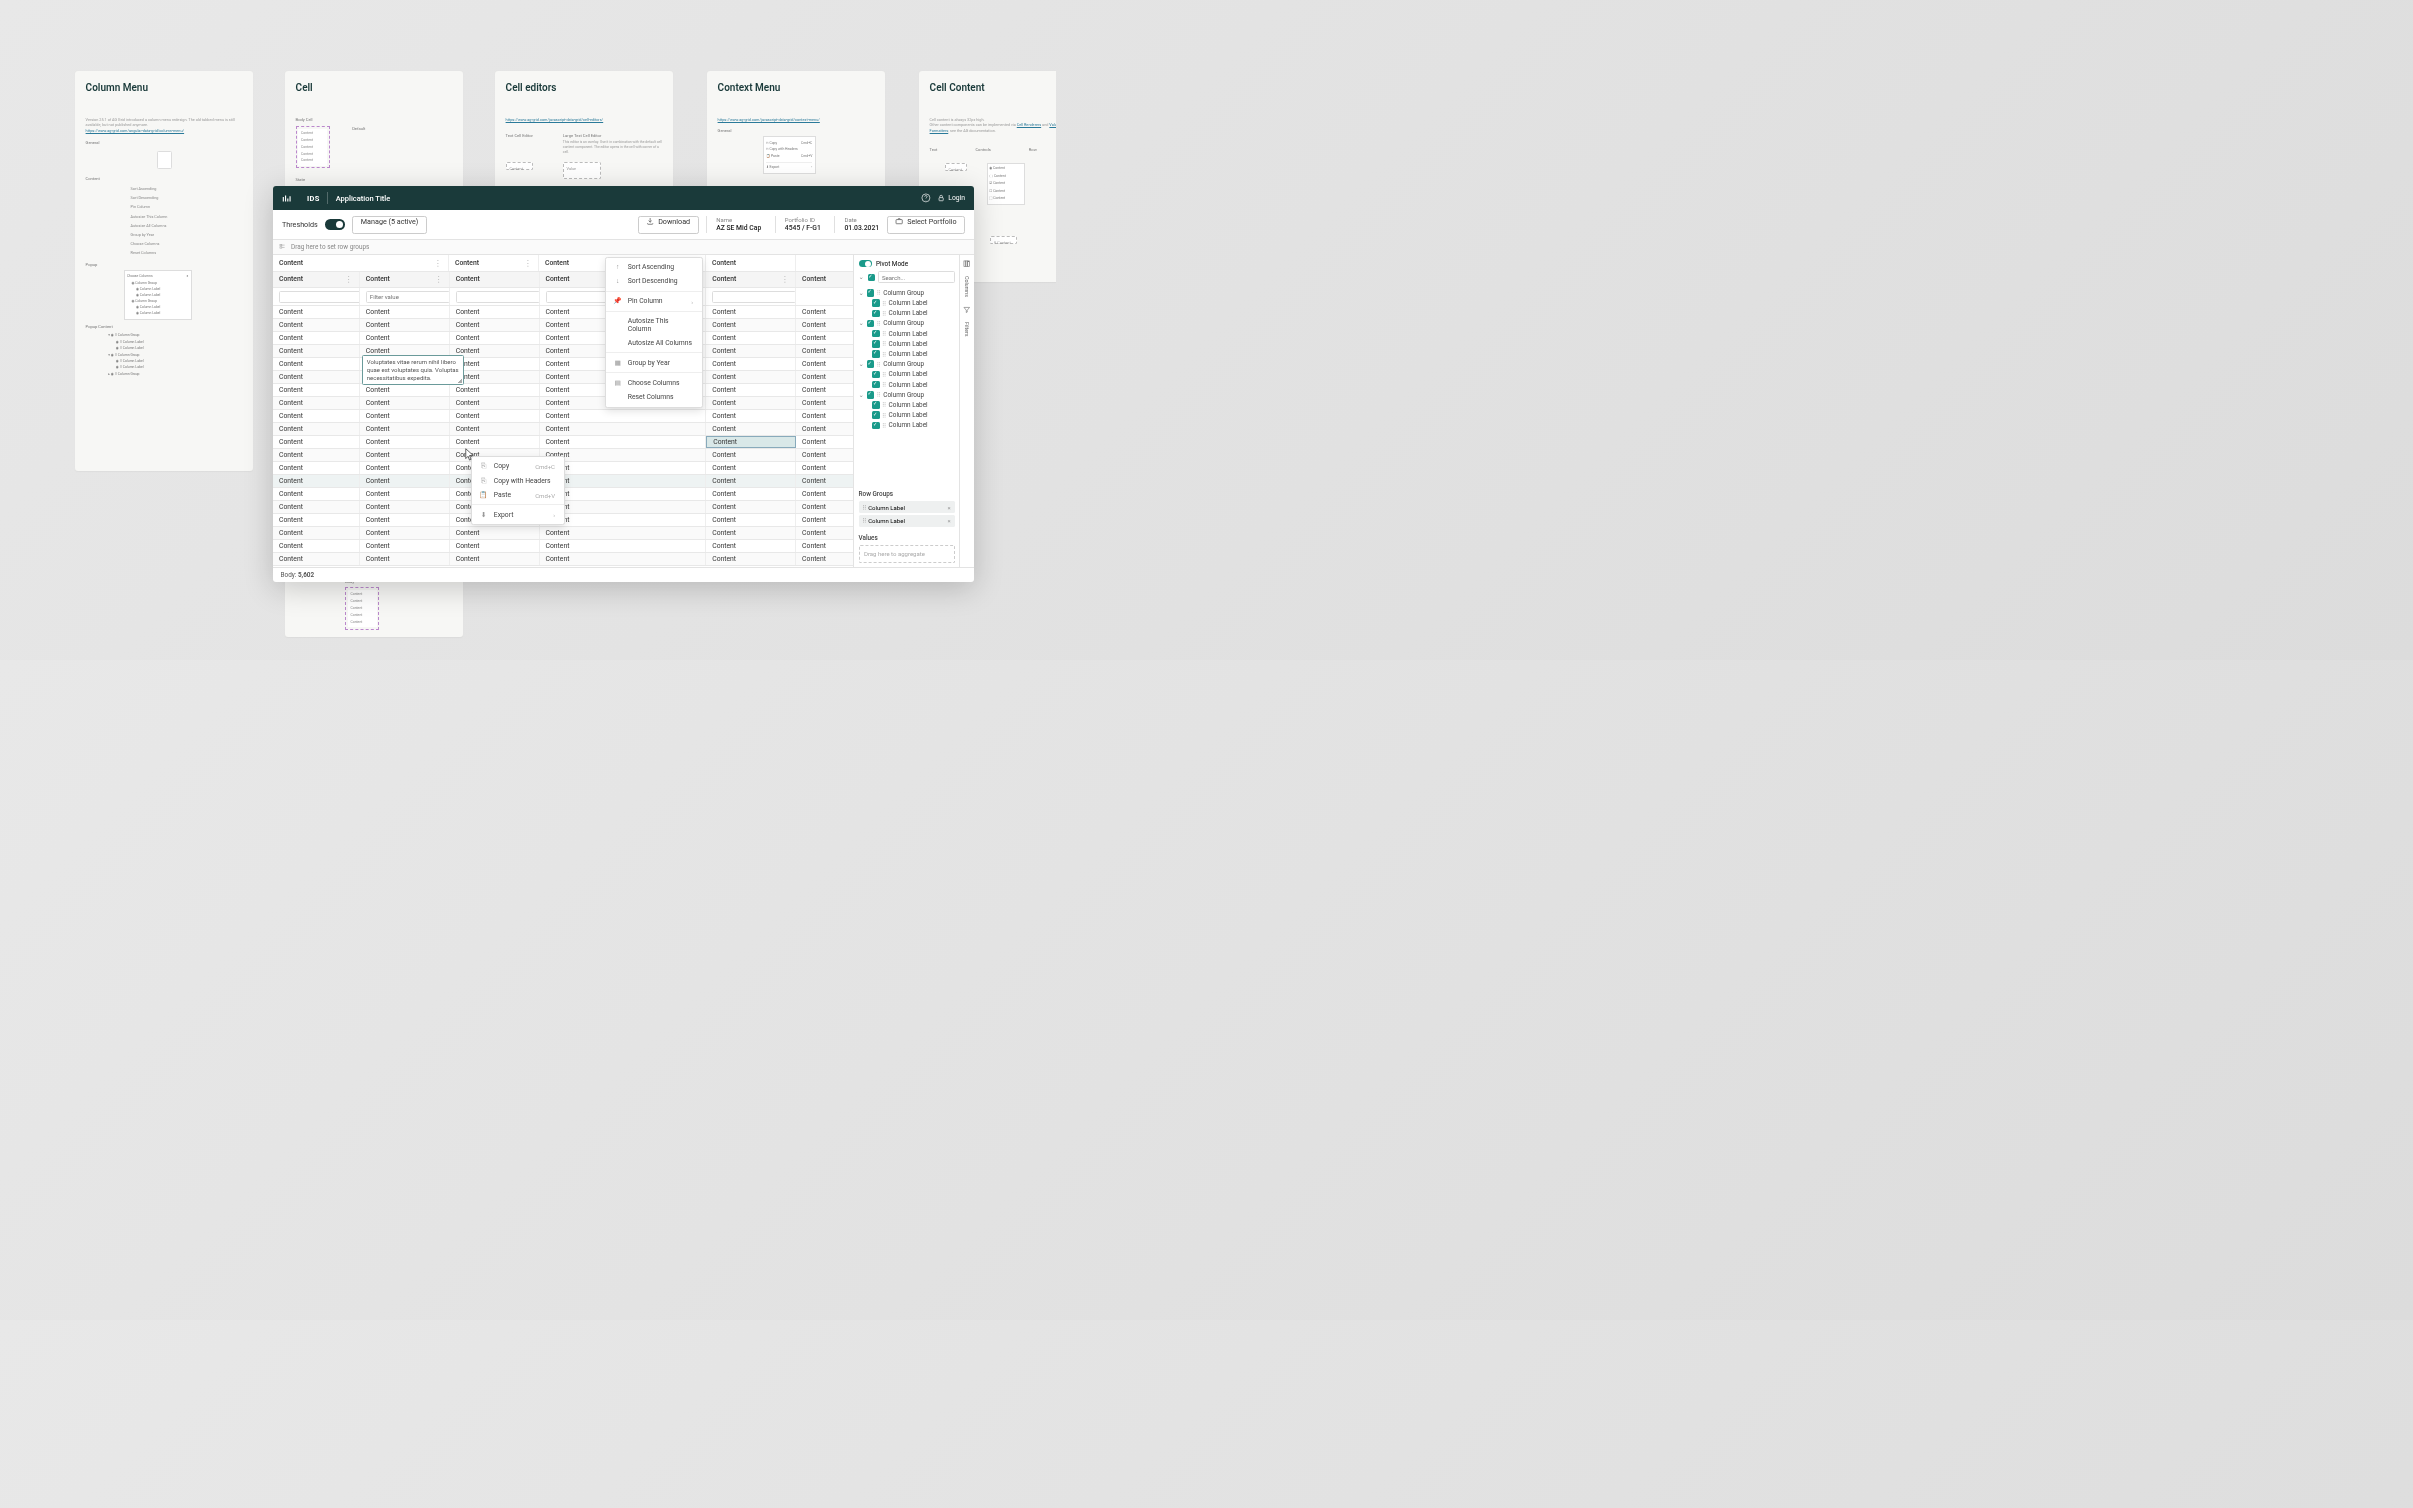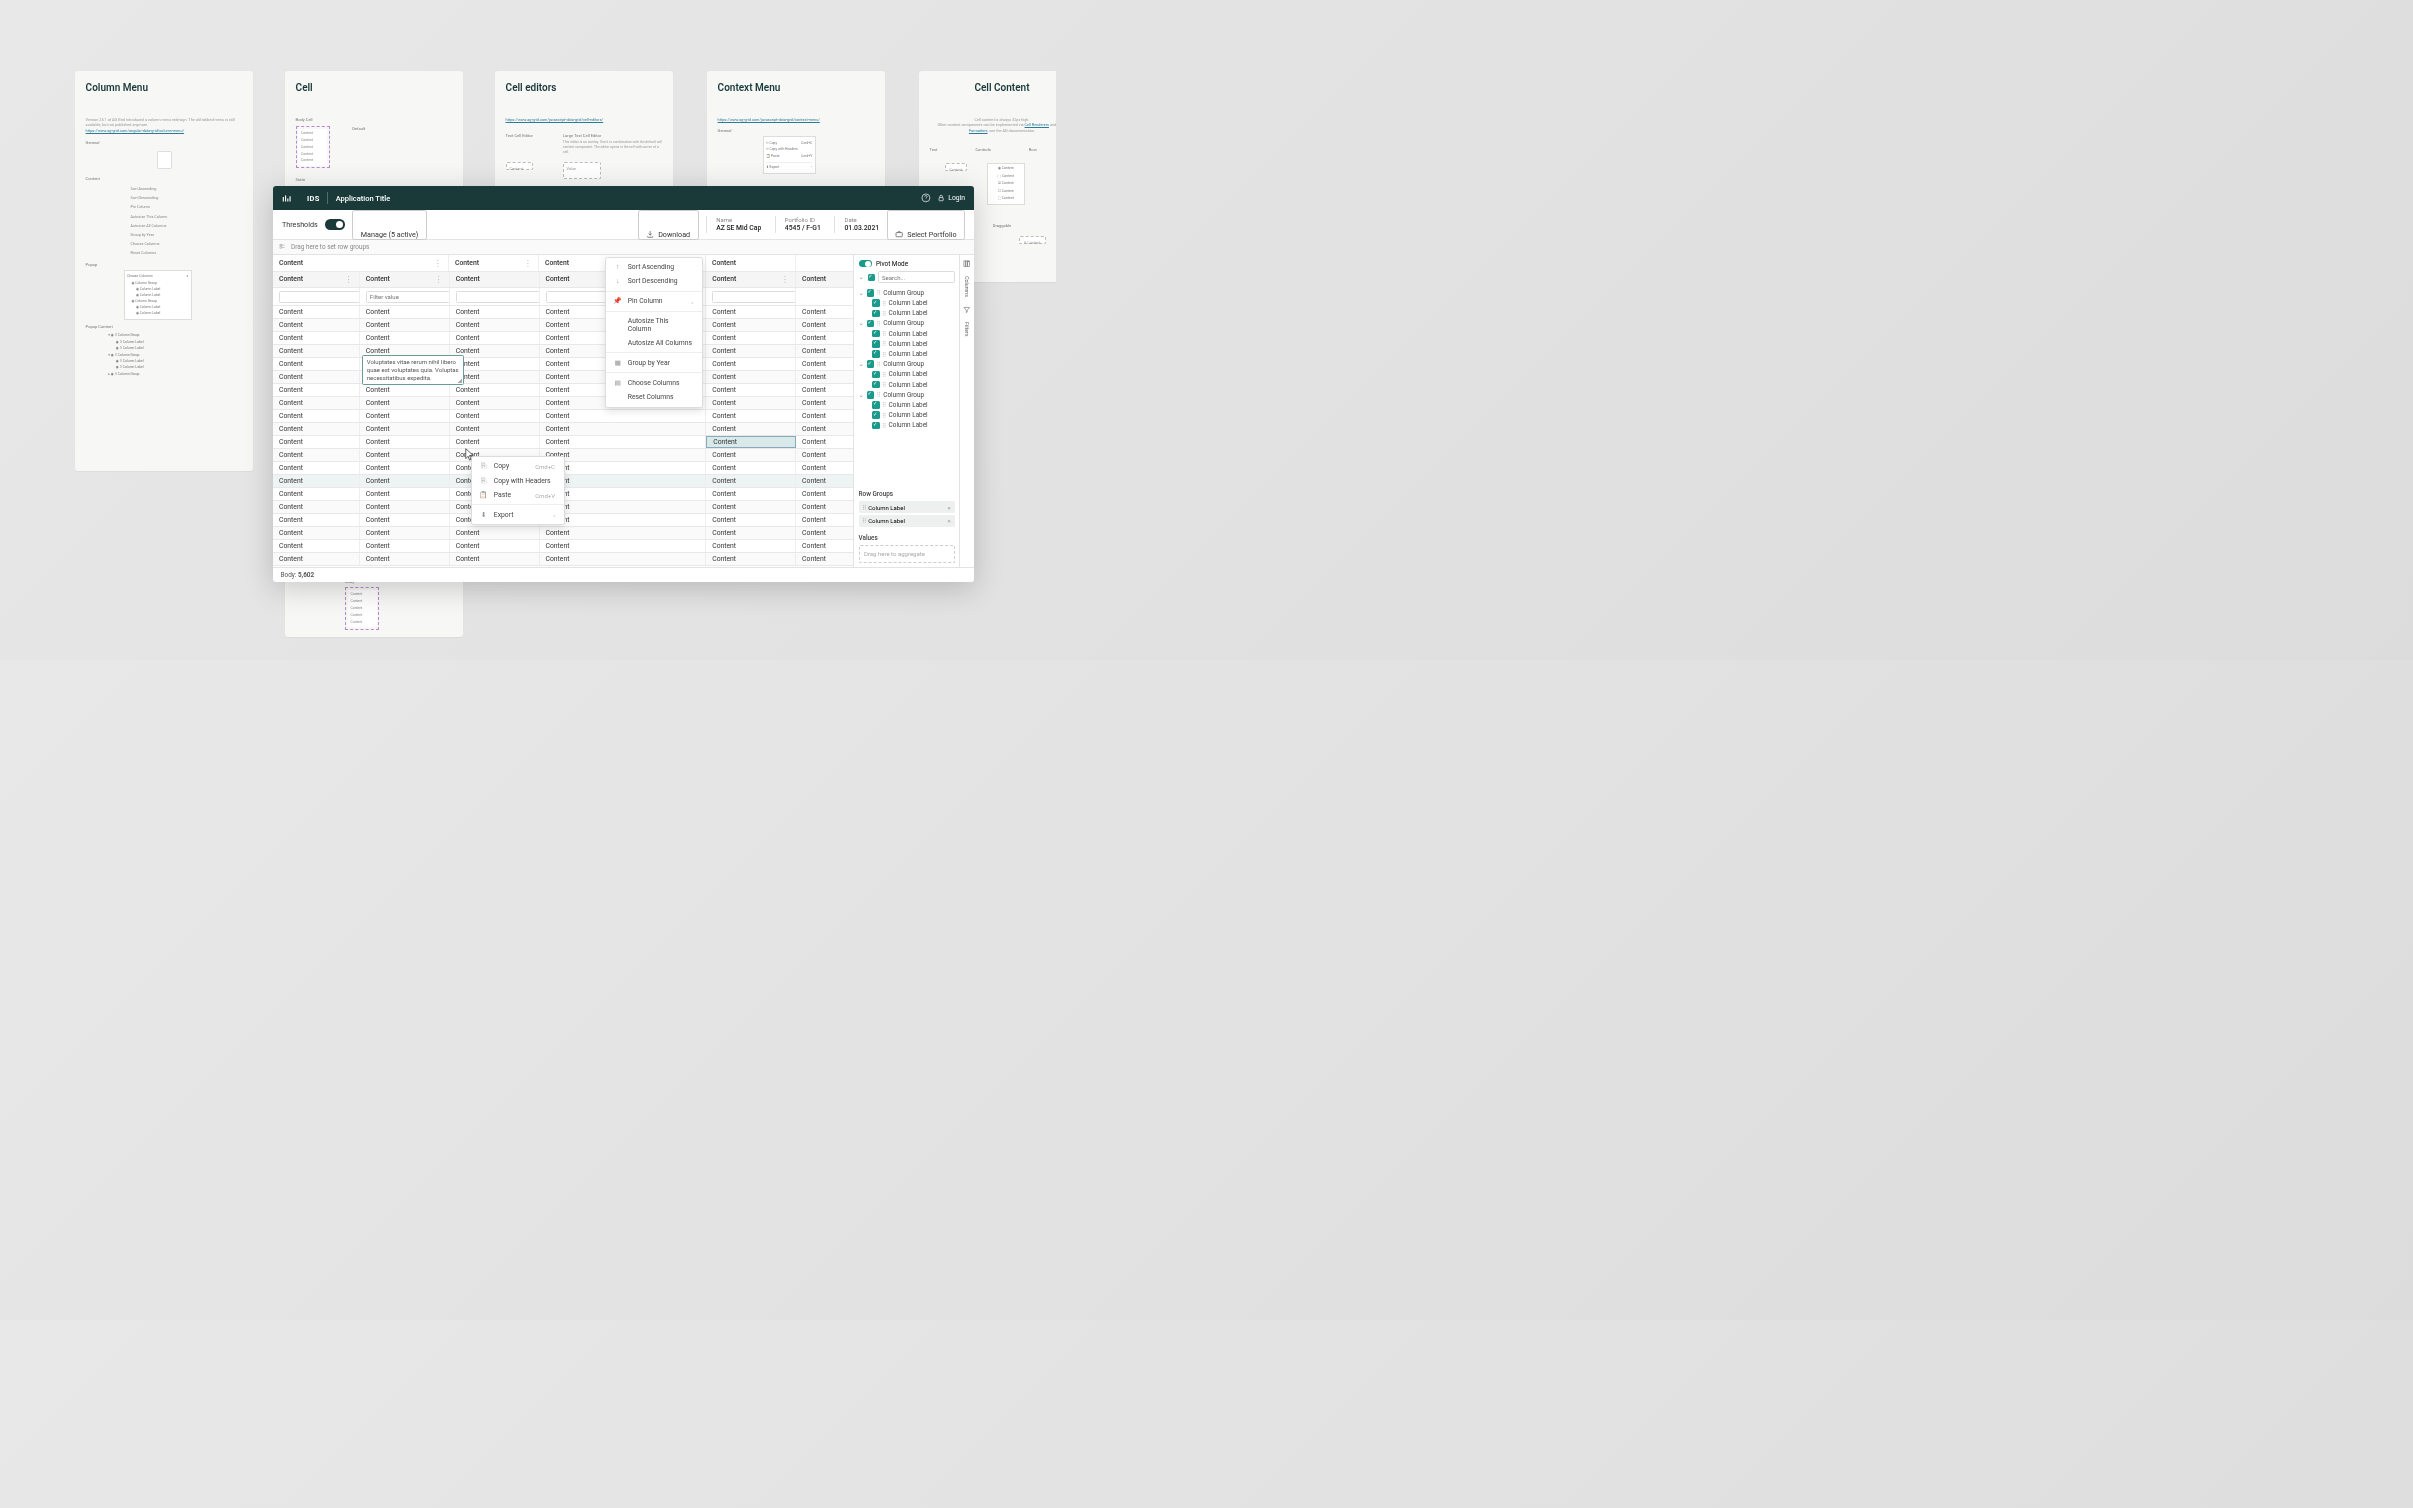--- a/index.html
+++ b/index.html
@@ -22,21 +22,21 @@
 .titlebar .divider { width:0.8px; height:12px; background:rgba(255,255,255,0.25); margin:0 7.5px; }
 .titlebar .title { font-weight:500;text-align:center; }
 .titlebar .spacer { flex:1; }
 .titlebar .top-icon { width:16.6px; height:16.6px; display:flex; align-items:center; justify-content:center; opacity:0.85; }
 .titlebar .login { display:flex; align-items:center; gap:3px; font-size:6.8px; margin-left:3px; }
 
 .toolbar { height:30px; border-bottom:0.8px solid #e3e3e3; display:flex; align-items:center; padding:0 9px; font-size:7.2px; gap:7.5px; }
 .thresh-label { color:#333; }
 .toggle { width:19.6px; height:10.6px; background:#1a3a3a; border-radius:5.3px; position:relative; }
 .toggle::after { content:""; position:absolute; right:1.5px; top:1.5px; width:7.5px; height:7.5px; background:#fff; border-radius:50%; }
-.btn { border:0.8px solid #ccc; background:#fff; border-radius:2.3px; height:30px; padding:0 7.5px; font-size:7.2px; display:flex; align-items:flex-end; gap:3.8px; color:#333; cursor:default; }
+.btn { border:0.8px solid #ccc; background:#fff; border-radius:2.3px; height:18px; padding:0 7.5px; font-size:7.2px; display:flex; align-items:flex-start; gap:3.8px; color:#333; cursor:default; }
 .btn svg { width:8.3px; height:8.3px; }
 .toolbar .spacer { flex:1; }
 .meta { display:flex; gap:13.6px; }
 .meta-item { display:flex; flex-direction:column; line-height:1.3; border-left:0.8px solid #e0e0e0; padding-left:9px; }
 .meta-item .lbl { font-size:6px; color:#888; }
 .meta-item .val { font-size:6.8px; color:#222; font-weight:500; }
 
 .rowgroup-bar { height:15px; background:#fafafa; border-bottom:0.8px solid #e3e3e3; font-size:6.4px; color:#888; display:flex; align-items:center; padding:0 6px; gap:4.5px; }
 
 .grid-body { flex:1; display:flex; overflow:hidden; }
@@ -203,21 +203,21 @@
         <span>📋 <span>Paste</span></span>
         <span>Cmd+V</span>
       </div>
     <div style="border-top:0.8px solid #eee;margin-top:1.5px;padding-top:1.5px;display:flex;justify-content:space-between;">
         <span>⬇ <span>Export</span></span>
         <span>›</span>
       </div>
   </div>
 </div>
 
-<div class="bg-frame" style="left:919px;top:71px;width:166px;height:211px;text-align:center;">
+<div class="bg-frame" style="left:919px;top:71px;width:166px;height:211px;">
   <h3>Cell Content</h3>
   <div class="bg-sub"><span>Cell content is always 32px high.</span><br>Other content components can be implemented via <a>Cell Renderers</a> and <a>Value Formatters</a>; see the AG documentation.</div>
   <div style="display:flex;gap:38px;margin-top:13.6px;font-size:4.1px;color:#777;">
     <span>Text</span>
     <span>Controls</span>
     <span>Row</span>
   </div>
   <div style="display:flex;gap:19.6px;margin-top:10.6px;align-items:flex-start;">
     <div class="bg-box" style="width:22.6px;height:7.5px;margin-left:15px;">Content</div>
     <div style="width:38px;background:#fff;border:0.8px solid #ddd;font-size:3.4px;color:#777;padding:1.5px;line-height:2.2;">

